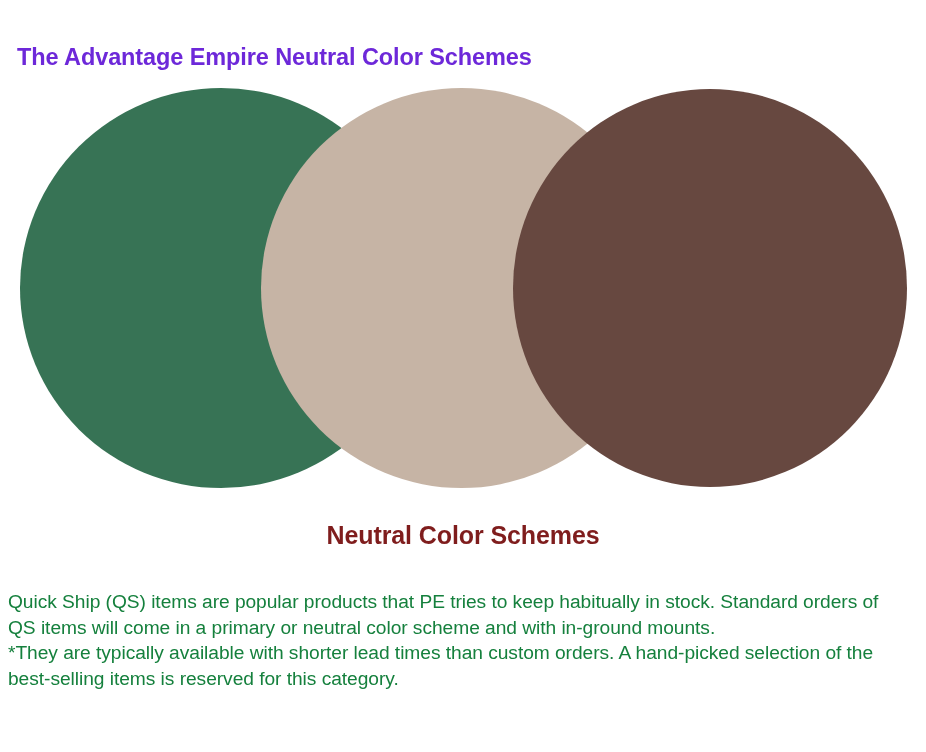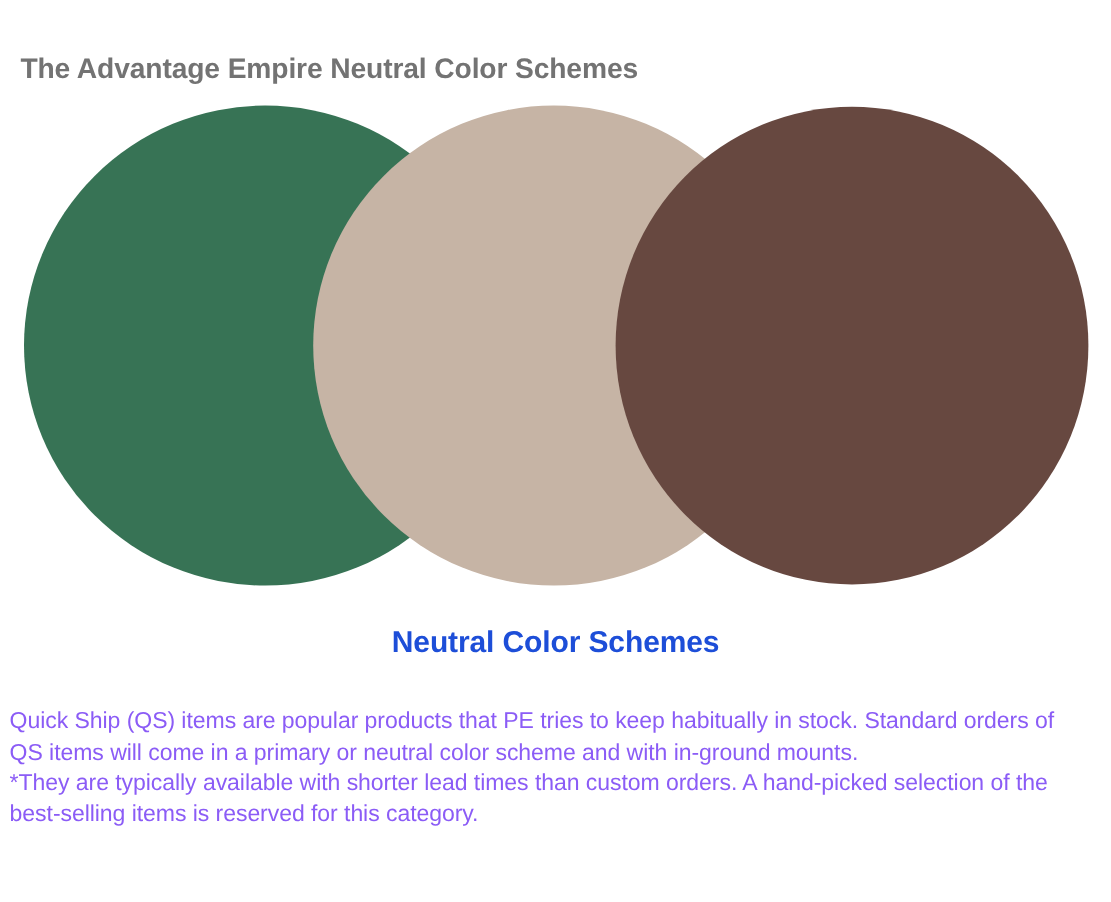--- a/index.html
+++ b/index.html
@@ -26,21 +26,21 @@
   
   .page-title {
     position: absolute;
     left: 17px;
     top: 27px;
     font-size: 23.5px;
     font-weight: bold;
     letter-spacing: -0.1px;
     line-height: 1.2;
     white-space: nowrap;
-    color: #737373;
+    color: #6d28d9;
   }
 
   
   .swatch-group {
     position: absolute;
     left: 0px;
     top: 0px;
     width: 926px;
     height: 500px;
   }
@@ -73,34 +73,34 @@
   
   .swatch-caption {
     position: absolute;
     left: 0;
     top: 521px;
     width: 926px;
     text-align: center;
     font-size: 25px;
     font-weight: bold;
     letter-spacing: -0.1px;
-    color: #1d4ed8;
+    color: #7f1d1d;
   }
 
   
   .body-copy {
     position: absolute;
     left: 8px;
     top: 589px;
     width: 894px;
   }
   .body-paragraph {
     font-size: 19.2px;
     line-height: 25.5px;
-    color: #8b5cf6;
+    color: #15803d;
     margin: 0;
     letter-spacing: -0.05px;
   }
   .body-paragraph.second {
   }
 </style>
 </head>
 <body style="background: rgb(255, 255, 255);">
 
 <div class="page">

